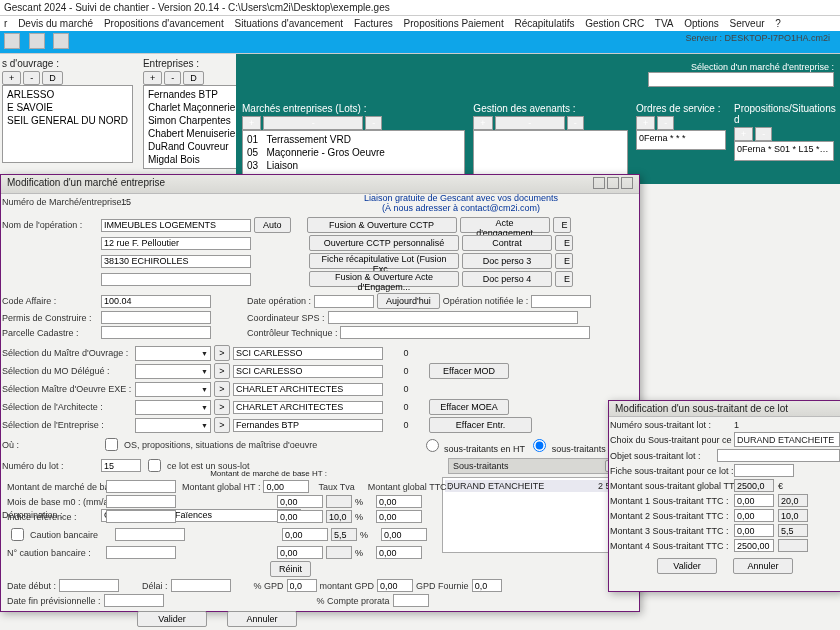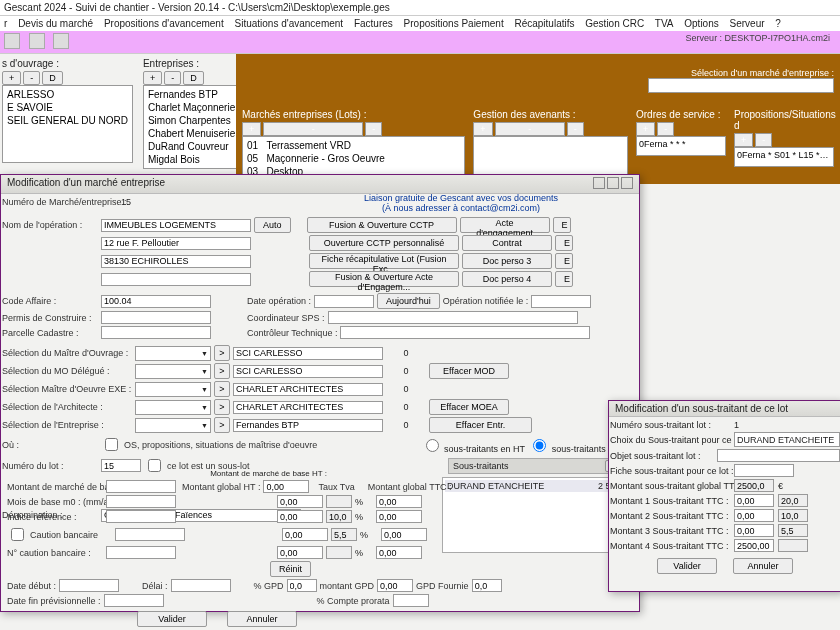--- a/index.html
+++ b/index.html
@@ -1,23 +1,23 @@
 <!DOCTYPE html>
 <html><head>
 <meta charset="utf-8">
 <style>
 html,body{margin:0;padding:0;font-family:Tahoma,Arial,sans-serif;font-size:9px;color:#222;background:#f2f2f0;width:840px;height:630px;overflow:hidden}
 .titlebar{background:#fff;border-bottom:1px solid #ccc;padding:2px 4px;font-size:10px}
 .menubar{background:#fff;padding:2px 4px;font-size:10px}
 .menubar span{margin-right:8px;cursor:default}
-.toolbar{background:#f0abfc;padding:2px 4px;border-bottom:1px solid #ccc}
+.toolbar{background:#0ea5e9;padding:2px 4px;border-bottom:1px solid #ccc}
 .toolbar span{margin-right:6px;display:inline-block;width:14px;height:14px;background:#ddd;border:1px solid #aaa}
 .rowflex{display:flex}
 .leftcol{width:232px;padding:2px}
-.rightshade{flex:1;background:#a16207;color:#fff;padding:14px 6px}
+.rightshade{flex:1;background:#0f766e;color:#fff;padding:8px 6px}
 .hdr{font-size:10px;margin:2px 0}
 .pmD{display:flex;gap:2px}
 .pmD button,.gbtn{font-size:9px;height:14px;padding:0 6px;border:1px solid #999;background:#eee}
 .gbtn{background:#6d6d6d;color:#fff;border-color:#555}
 .listbox{background:#fff;color:#000;border:1px solid #999;padding:2px;font-size:10px;min-height:72px}
 .listbox div{padding:1px 2px;white-space:nowrap;overflow:hidden;text-overflow:ellipsis}
 .smallwhite{background:#fff;color:#000;border:1px solid #999;padding:2px;font-size:9px;height:14px;white-space:nowrap;overflow:hidden;text-overflow:ellipsis}
 .sectlabel{color:#fff;font-size:10px;margin:4px 0 2px}
 .dialog{position:absolute;background:#f2f2f0;border:1px solid #701a75;box-shadow:2px 2px 8px rgba(0,0,0,.3)}
 #dlg1{left:0;top:174px;width:638px;height:436px}
@@ -110,21 +110,21 @@
       <div style="flex:1.3">
         <div class="sectlabel">Marchés entreprises (Lots) :</div>
         <div class="pmD">
             <button class="gbtn">+</button>
             <button class="gbtn" style="width:100px">-</button>
             <button class="gbtn">-</button>
           </div>
         <div class="listbox" style="min-height:44px">
           <div><span>01</span>&nbsp;&nbsp;&nbsp;<span>Terrassement VRD</span></div>
           <div><span>05</span>&nbsp;&nbsp;&nbsp;<span>Maçonnerie - Gros Oeuvre</span></div>
-          <div><span>03</span>&nbsp;&nbsp;&nbsp;<span>Desktop</span></div>
+          <div><span>03</span>&nbsp;&nbsp;&nbsp;<span>Liaison</span></div>
         </div>
       </div>
       <div style="flex:.9">
         <div class="sectlabel">Gestion des avenants :</div>
         <div class="pmD">
             <button class="gbtn">+</button>
             <button class="gbtn" style="width:70px">-</button>
             <button class="gbtn">-</button>
           </div>
         <div class="listbox" style="min-height:44px"></div>

